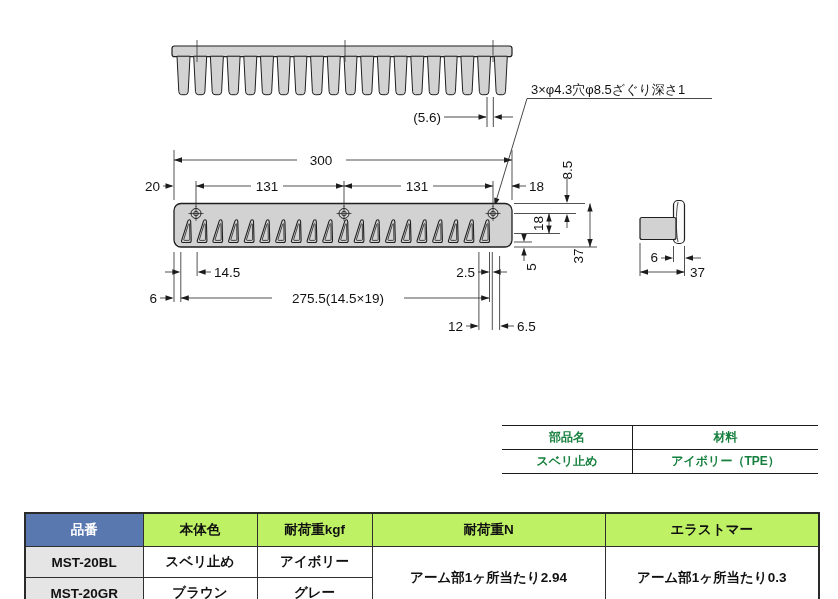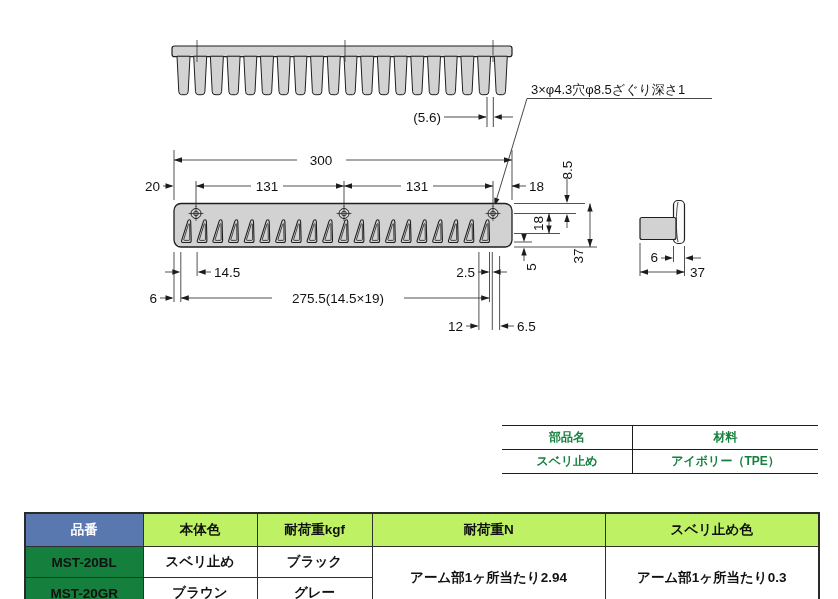--- a/index.html
+++ b/index.html
@@ -14,21 +14,21 @@
   .materials td{border-top:1.6px solid #1c1c1c;text-align:center;height:21px;padding:1px 0;}
   .materials tr:last-child td{border-bottom:1.6px solid #1c1c1c;}
   .materials td:first-child{width:130px;border-right:1.4px solid #1c1c1c;}
   
   .spec{position:absolute;left:24px;top:512px;width:794px;font-size:13.5px;font-weight:bold;color:#111;
         border:2px solid #2a2a2a;}
   .spec th,.spec td{border:1.3px solid #2f2f2f;text-align:center;padding:4px;}
   .spec th{height:24px;background:#bef264;}
   .spec td{height:22px;background:#fff;}
   .spec .h-blue{background:#5a78b0;color:#fff;}
-  .spec .model{background:#15803d;}
+  .spec .model{background:#e5e5e5;}
 </style>
 </head>
 <body>
 
 <div id="stage">
 
 <svg width="838" height="420" viewBox="0 0 838 420" style="position:absolute;left:0;top:0;">
   <defs>
     <path id="ah" d="M0,0 L-8,-2.7 L-8,2.7 Z" fill="#1c1c1c"></path>
     <path id="tooth" d="M0,0 L13,0 L11.2,35.5 Q11,38.5 8.4,38.5 L4.6,38.5 Q2,38.5 1.8,35.5 Z" fill="#d2d2d2" stroke="#1f1f1f" stroke-width="1"></path>
@@ -259,26 +259,26 @@
         <col style="width:115px">
       <col style="width:233px">
         <col style="width:214px">
     </colgroup>
     <tbody>
         <tr>
       <th class="h-blue">品番</th>
       <th>本体色</th>
       <th>耐荷重kgf</th>
       <th>耐荷重N</th>
-      <th>スベリ止め色</th>
+      <th>エラストマー</th>
     </tr>
     <tr>
       <td class="model">MST-20BL</td>
       <td>スベリ止め</td>
-      <td>ブラック</td>
+      <td>アイボリー</td>
       <td rowspan="2">アーム部1ヶ所当たり2.94</td>
       <td rowspan="2">アーム部1ヶ所当たり0.3</td>
     </tr>
     <tr>
       <td class="model">MST-20GR</td>
       <td>ブラウン</td>
       <td>グレー</td>
     </tr>
   </tbody>
     </table>

